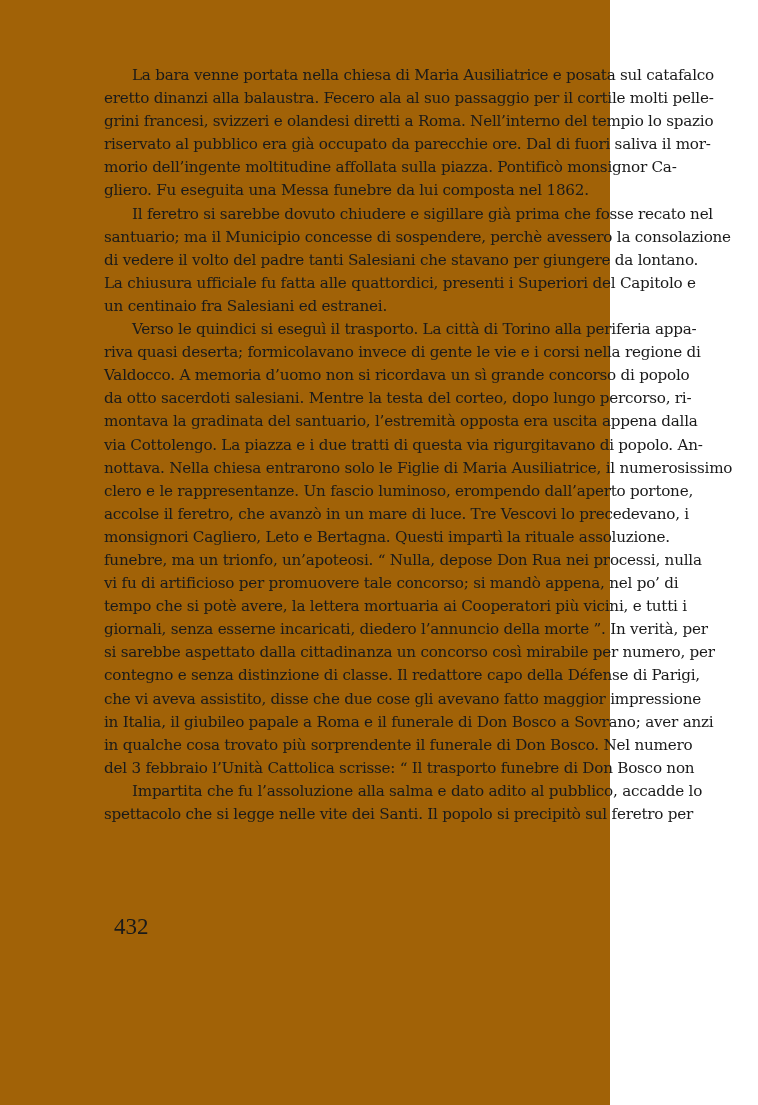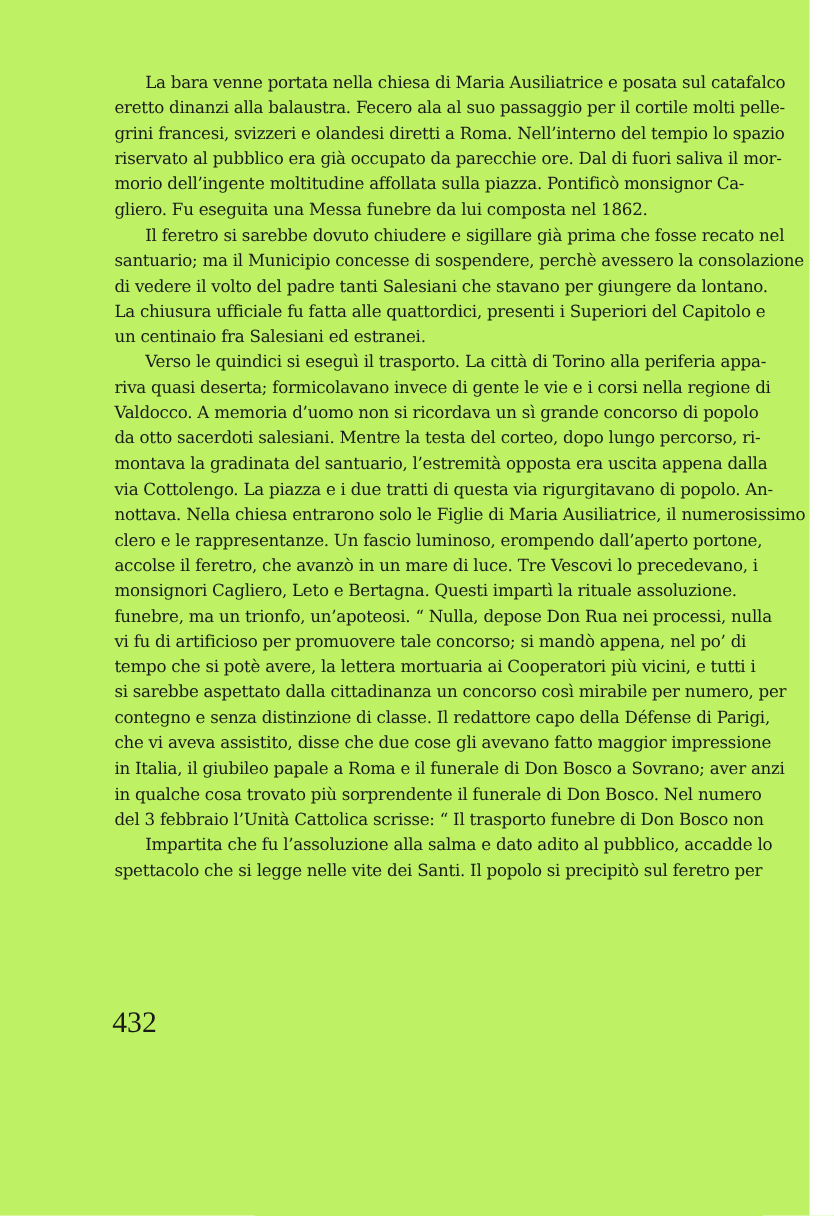--- a/index.html
+++ b/index.html
@@ -1,19 +1,19 @@
 <!DOCTYPE html>
 <html><head>
   <meta charset="utf-8">
   <style>
     html, body { margin: 0; padding: 0; background: #ffffff; }
     body { width: 758px; height: 1105px; position: relative; overflow: hidden; }
     .page {
-      position: absolute; left: 0; top: 0; width: 736px; height: 1105px;
-      background: #bef264;
+      position: absolute; left: 0; top: 0; width: 610px; height: 1105px;
+      background: #a16207;
     }
     .text-block {
       position: absolute; left: 104px; top: 64px; width: 560px;
       font-family: "DejaVu Serif", "Liberation Serif", serif;
       font-size: 15.2px;
       color: #1a1a1a;
     }
     .line {
       display: block;
       height: 23.1px;
@@ -21,23 +21,23 @@
       white-space: nowrap;
       text-align: justify;
       text-align-last: justify;
       letter-spacing: -0.25px;
     }
     .line.last { text-align-last: left; }
     .line.indent { padding-left: 28px; }
     .line.indent-small { padding-left: 7px; }
     .line .it { }
     .page-number {
-      position: absolute; left: 102px; top: 914px;
+      position: absolute; left: 114px; top: 914px;
       font-family: "Liberation Serif", "DejaVu Serif", serif;
-      font-size: 27px; color: #1a1a1a;
+      font-size: 23px; color: #1a1a1a;
     }
   </style>
 </head>
 <body>
 
 <div class="page">
   <div class="text-block" id="text-block">
       <span class="line indent">La bara venne portata nella chiesa di Maria Ausiliatrice e posata sul catafalco</span>
       <span class="line">eretto dinanzi alla balaustra. Fecero ala al suo passaggio per il cortile molti pelle-</span>
       <span class="line">grini francesi, svizzeri e olandesi diretti a Roma. Nell’interno del tempio lo spazio</span>
@@ -55,20 +55,21 @@
       <span class="line">da otto sacerdoti salesiani. Mentre la testa del corteo, dopo lungo percorso, ri-</span>
       <span class="line">montava la gradinata del santuario, l’estremità opposta era uscita appena dalla</span>
       <span class="line">via Cottolengo. La piazza e i due tratti di questa via rigurgitavano di popolo. An-</span>
       <span class="line">nottava. Nella chiesa entrarono solo le Figlie di Maria Ausiliatrice, il numerosissimo</span>
       <span class="line">clero e le rappresentanze. Un fascio luminoso, erompendo dall’aperto portone,</span>
       <span class="line">accolse il feretro, che avanzò in un mare di luce. Tre Vescovi lo precedevano, i</span>
       <span class="line last">monsignori Cagliero, Leto e Bertagna. Questi impartì la rituale assoluzione.</span>
       <span class="line">funebre, ma un trionfo, un’apoteosi. “ Nulla, depose Don Rua nei processi, nulla</span>
       <span class="line">vi fu di artificioso per promuovere tale concorso; si mandò appena, nel po’ di</span>
       <span class="line">tempo che si potè avere, la lettera mortuaria ai Cooperatori più vicini, e tutti i</span>
+      <span class="line">giornali, senza esserne incaricati, diedero l’annuncio della morte ”. In verità, per</span>
       <span class="line">si sarebbe aspettato dalla cittadinanza un concorso così mirabile per numero, per</span>
       <span class="line" style="white-space: pre;"><span>contegno e senza distinzione di classe. Il redattore capo della </span><span class="it">Défense</span><span> di Parigi,</span></span>
       <span class="line">che vi aveva assistito, disse che due cose gli avevano fatto maggior impressione</span>
       <span class="line">in Italia, il giubileo papale a Roma e il funerale di Don Bosco a Sovrano; aver anzi</span>
       <span class="line">in qualche cosa trovato più sorprendente il funerale di Don Bosco. Nel numero</span>
       <span class="line" style="white-space: pre;"><span>del 3 febbraio l’</span><span class="it">Unità Cattolica</span><span> scrisse: “ Il trasporto funebre di Don Bosco non</span></span>
       <span class="line indent">Impartita che fu l’assoluzione alla salma e dato adito al pubblico, accadde lo</span>
       <span class="line">spettacolo che si legge nelle vite dei Santi. Il popolo si precipitò sul feretro per</span>
     </div>
   <div class="page-number">432</div>

